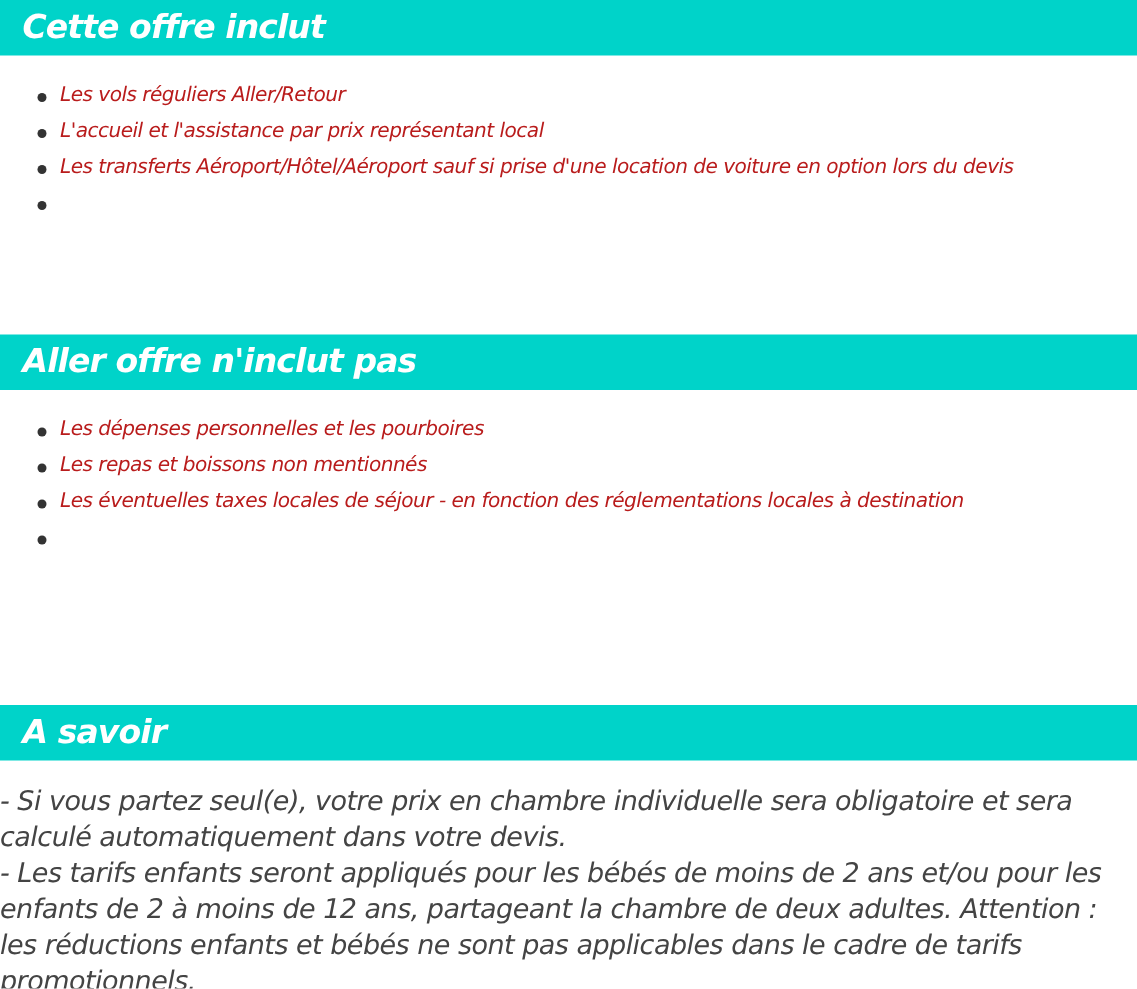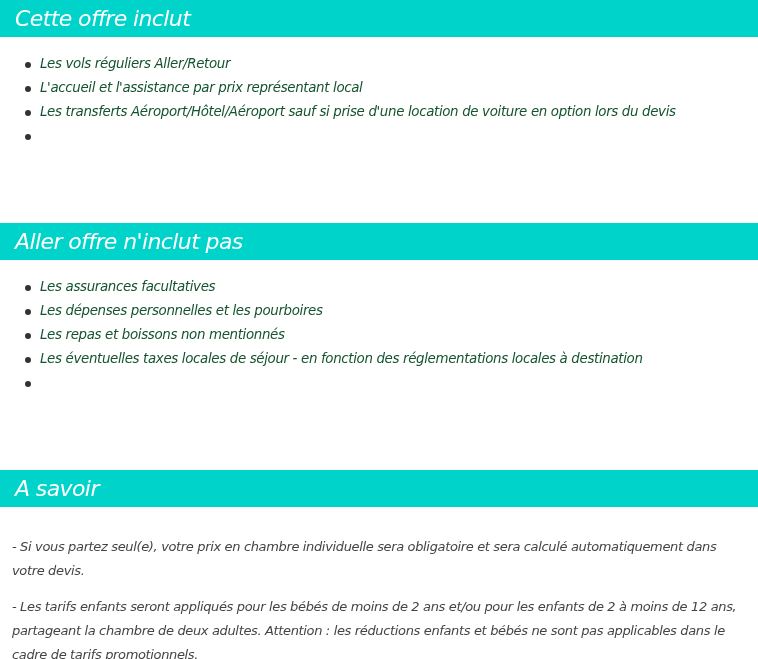--- a/index.html
+++ b/index.html
@@ -17,83 +17,82 @@
     }
     .section-header {
       position: absolute;
       left: 0;
       width: 758px;
       height: 37px;
       background: #00d3c9;
       color: #ffffff;
       font-family: "DejaVu Sans", sans-serif;
       font-style: italic;
-      font-weight: normal;
+      font-weight: bold;
       font-size: 22px;
       line-height: 37px;
       padding-left: 15px;
       box-sizing: border-box;
       letter-spacing: -0.6px;
     }
     ul.offer-list {
       position: absolute;
       left: 0;
       margin: 0;
       padding: 0 0 0 40px;
       list-style: none;
       width: 718px;
     }
     ul.offer-list li {
       position: relative;
       font-style: italic;
       font-size: 13.4px;
       line-height: 24px;
-      color: #14532d;
+      color: #b91c1c;
       letter-spacing: -0.35px;
     }
     ul.offer-list li .bullet {
       position: absolute;
       left: -15px;
       top: 10px;
       width: 6px;
       height: 6px;
       border-radius: 50%;
       background: #333333;
     }
     .info-block {
       position: absolute;
       left: 0;
       top: 523px;
       width: 758px;
       margin: 0;
       padding: 0;
     }
     .info-block p {
-      margin: 12px;
+      margin: 0;
       font-style: italic;
-      font-size: 13px;
+      font-size: 18px;
       line-height: 24px;
       color: #444444;
       letter-spacing: -0.35px;
     }
   </style>
 </head>
 <body>
 
 <div class="section-header" style="top:0;">Cette offre inclut</div>
 <ul class="offer-list" style="top:52px;">
   <li><span class="bullet"></span><span>Les vols réguliers Aller/Retour</span></li>
   <li><span class="bullet"></span><span>L'accueil et l'assistance par prix représentant local</span></li>
   <li><span class="bullet"></span><span>Les transferts Aéroport/Hôtel/Aéroport sauf si prise d'une location de voiture en option lors du devis</span></li>
   <li><span class="bullet"></span></li>
 </ul>
 
 <div class="section-header" style="top:223px;">Aller offre n'inclut pas</div>
 <ul class="offer-list" style="top:275px;">
-  <li><span class="bullet"></span><span>Les assurances facultatives</span></li>
   <li><span class="bullet"></span><span>Les dépenses personnelles et les pourboires</span></li>
   <li><span class="bullet"></span><span>Les repas et boissons non mentionnés</span></li>
   <li><span class="bullet"></span><span>Les éventuelles taxes locales de séjour - en fonction des réglementations locales à destination</span></li>
   <li><span class="bullet"></span></li>
 </ul>
 
 <div class="section-header" style="top:470px;">A savoir</div>
 <div class="info-block">
   <p>- Si vous partez seul(e), votre prix en chambre individuelle sera obligatoire et sera calculé automatiquement dans votre devis.</p>
   <p>- Les tarifs enfants seront appliqués pour les bébés de moins de 2 ans et/ou pour les enfants de 2 à moins de 12 ans, partageant la chambre de deux adultes. Attention : les réductions enfants et bébés ne sont pas applicables dans le cadre de tarifs promotionnels.</p>

